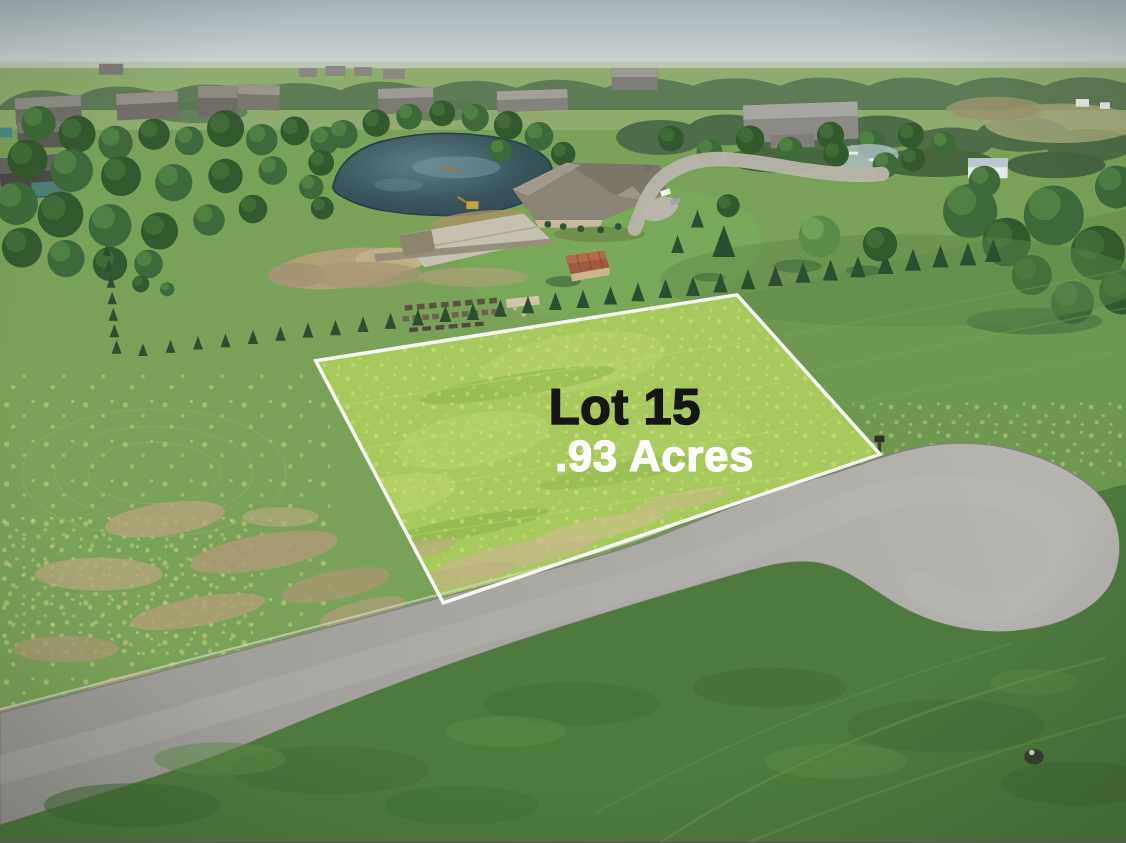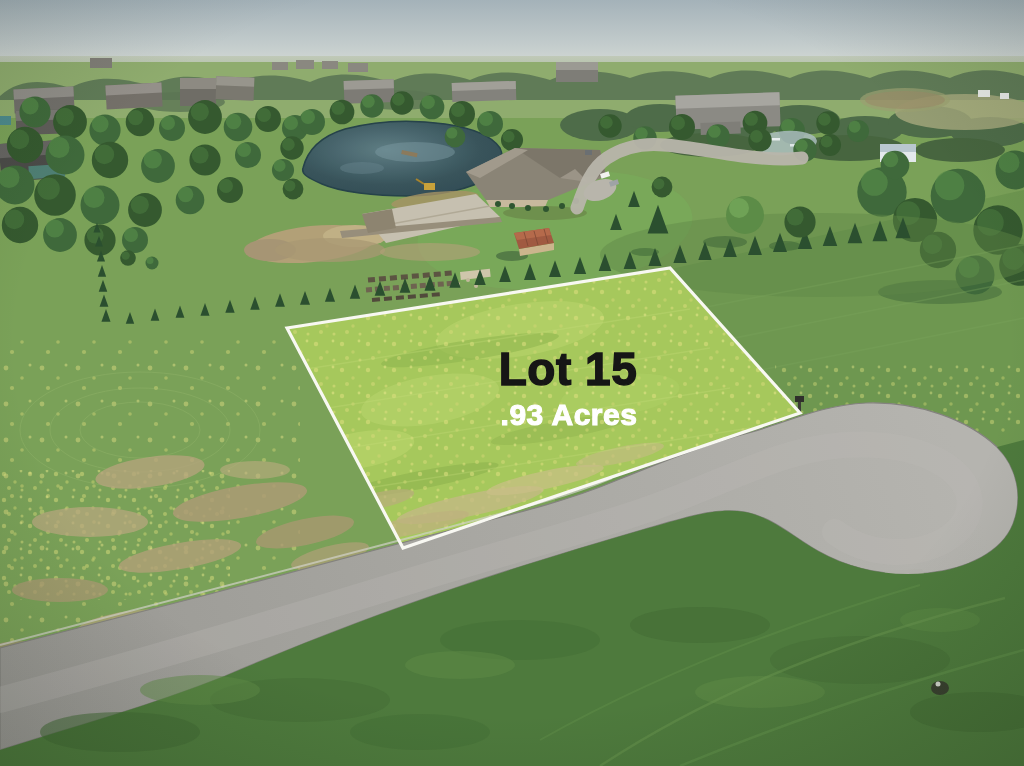--- a/index.html
+++ b/index.html
@@ -11,21 +11,21 @@
   .overlay-label{
     position:absolute;transform:translate(-50%,-50%);
     white-space:nowrap;font-weight:900;line-height:1;
     font-family:"Liberation Sans",sans-serif;user-select:none;
   }
   .lot-label{
     left:568px;top:369px;font-size:46px;color:#161616;
     -webkit-text-stroke:1.4px #161616;letter-spacing:0.5px;
   }
   .acres-label{
-    left:569px;top:415px;font-size:30px;color:#ffffff;
+    left:595px;top:415px;font-size:40px;color:#ffffff;
     -webkit-text-stroke:1.1px #ffffff;letter-spacing:0.5px;
   }
 </style>
 </head>
 <body>
 
 <div class="stage">
 <svg viewBox="0 0 1024 766" xmlns="http://www.w3.org/2000/svg">
   <defs>
     <linearGradient id="skyG" x1="0" y1="0" x2="0" y2="64" gradientUnits="userSpaceOnUse">

